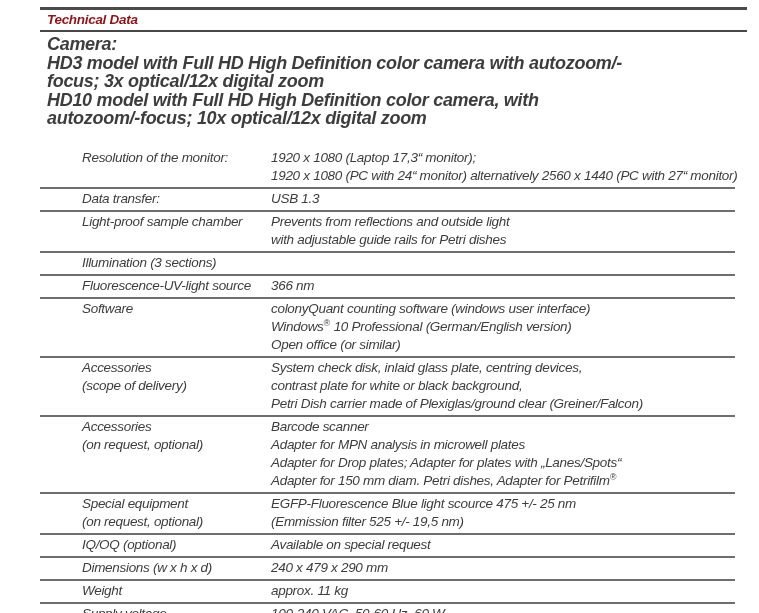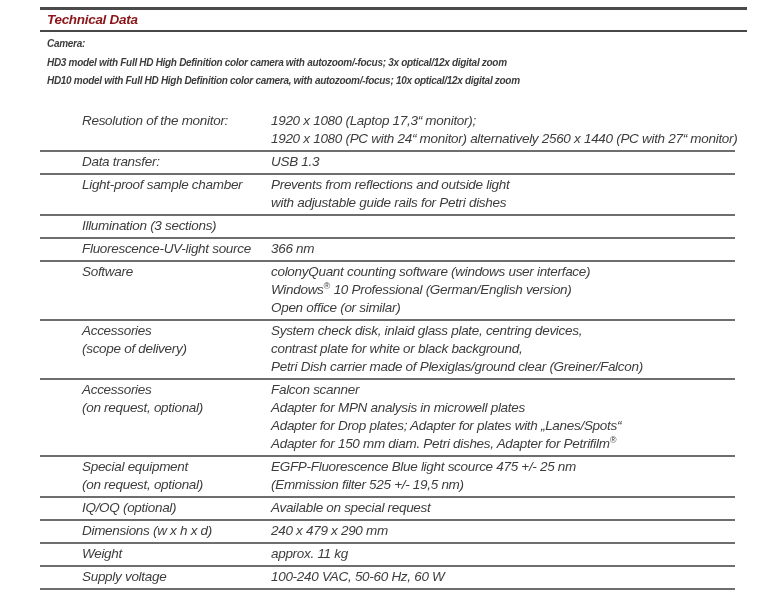--- a/index.html
+++ b/index.html
@@ -15,21 +15,21 @@
   .title-rule-top { border-top: 3px solid #4b4b4b; width: 707px; }
   .doc-title {
     color: #8b161a;
     font-weight: bold;
     font-size: 13.5px;
     line-height: 20px;
     padding-left: 7px;
   }
   .title-rule-bottom { border-top: 2px solid #474747; width: 707px; }
 
-  .camera { padding: 3px 0 0 7px; font-weight: bold; font-size: 10px; }
+  .camera { padding: 3px 0 0 7px; font-weight: bold; font-size: 18px; }
   .camera .line { line-height: 18.5px; }
 
   .spec-table { margin-top: 20px; width: 695px; }
   .row {
     display: flex;
     border-bottom: 2px solid #6e6e6e;
     padding: 1px 0 2px 0;
   }
   .row:first-child { border-top: none; }
   .cell { font-size: 13.5px; }
@@ -121,21 +121,21 @@
             <div class="line">Petri Dish carrier made of Plexiglas/ground clear (Greiner/Falcon)</div>
           </div>
   </div>
 
   <div class="row">
     <div class="cell label">
             <div class="line">Accessories</div>
             <div class="line">(on request, optional)</div>
           </div>
     <div class="cell value">
-            <div class="line">Falcon scanner</div>
+            <div class="line">Barcode scanner</div>
             <div class="line">Adapter for MPN analysis in microwell plates</div>
             <div class="line">Adapter for Drop plates; Adapter for plates with „Lanes/Spots“</div>
             <div class="line">Adapter for 150 mm diam. Petri dishes, Adapter for Petrifilm<sup>®</sup></div>
           </div>
   </div>
 
   <div class="row">
     <div class="cell label">
             <div class="line">Special equipment</div>
             <div class="line">(on request, optional)</div>

